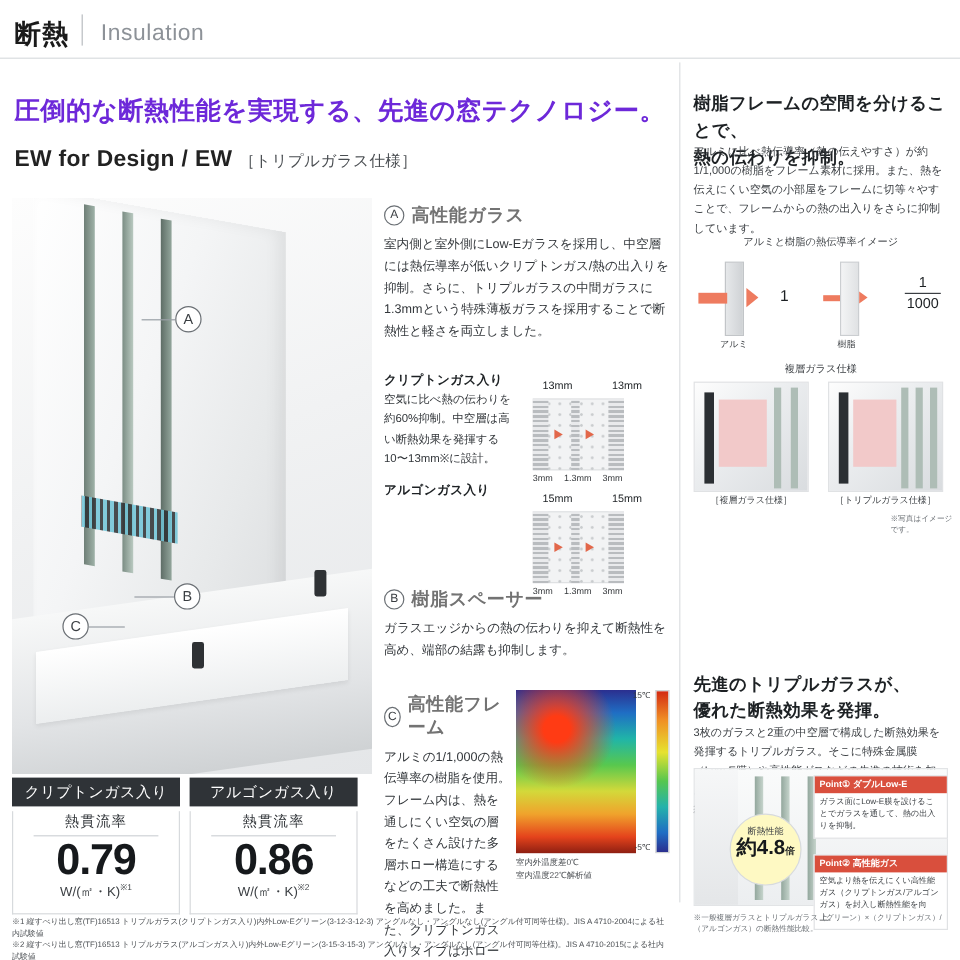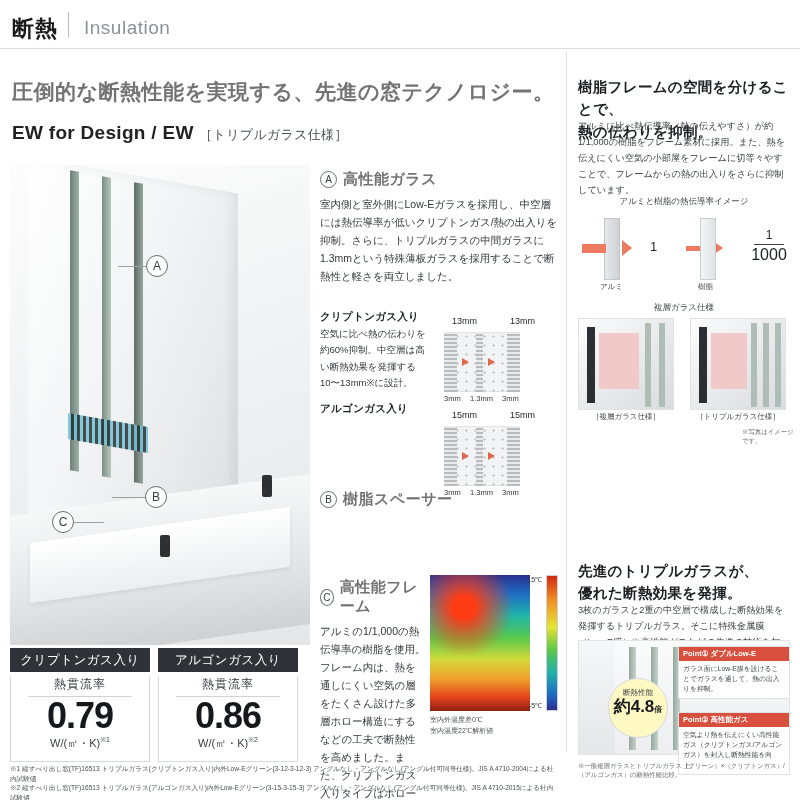--- a/index.html
+++ b/index.html
@@ -18,21 +18,21 @@
   .header { position:absolute; left:0; top:0; width:800px; height:48px; }
   .header-jp { position:absolute; left:12px; top:14px; font-size:22px; font-weight:bold; letter-spacing:1px; color:#1a1a1a; }
   .header-div { position:absolute; left:68px; top:12px; width:1px; height:26px; background:#b9bcc0; }
   .header-en { position:absolute; left:84px; top:17px; font-size:19px; color:#8d9298; letter-spacing:0.5px; }
   .header-rule { position:absolute; left:0; top:48px; width:800px; height:1px; background:#d9dcdf; }
 
   
   .vsep { position:absolute; left:566px; top:52px; width:1px; height:700px; background:#dcdfe2; }
 
   
-  .title-main { position:absolute; left:12px; top:78px; font-size:21px; font-weight:bold; letter-spacing:0.5px; color:#737373; }
+  .title-main { position:absolute; left:12px; top:78px; font-size:21px; font-weight:bold; letter-spacing:0.5px; color:#6d28d9; }
   .title-sub { position:absolute; left:12px; top:122px; font-size:19px; color:#3c4044; letter-spacing:0.3px; }
   .title-sub .brand { font-weight:bold; color:#222; }
   .title-sub .spec { font-size:13px; color:#4a4e52; }
 
   
   .photo {
     position:absolute; left:10px; top:165px; width:300px; height:480px;
     background:linear-gradient(160deg,#fdfdfd 0%,#f1f2f3 45%,#e4e6e8 100%);
     overflow:hidden;
   }
@@ -292,20 +292,21 @@
     <div class="dimlab" style="left:0; top:76px;">3mm</div>
     <div class="dimlab" style="left:26px; top:76px;">1.3mm</div>
     <div class="dimlab" style="left:58px; top:76px;">3mm</div>
   </div>
 
   <div class="sec" style="left:320px; top:490px; width:238px;">
     <div class="sec-head">
       <div class="sec-badge">B</div>
       <div class="sec-title">樹脂スペーサー</div>
     </div>
+    <div class="sec-body">ガラスエッジからの熱の伝わりを抑えて断熱性を高め、端部の結露も抑制します。</div>
   </div>
 
   <div class="sec" style="left:320px; top:578px; width:106px;">
     <div class="sec-head">
       <div class="sec-badge">C</div>
       <div class="sec-title">高性能フレーム</div>
     </div>
     <div class="sec-body">アルミの1/1,000の熱伝導率の樹脂を使用。フレーム内は、熱を通しにくい空気の層をたくさん設けた多層ホロー構造にするなどの工夫で断熱性を高めました。また、クリプトンガス入りタイプはホロー内に断熱材を入れ、さらに高断熱化を図っています。</div>
   </div>
 
@@ -328,21 +329,21 @@
     <div class="block alu" style="position:absolute; left:26px; top:6px; width:16px; height:62px;"></div>
     <div class="flowarrow" style="left:4px; top:32px; width:24px;"></div>
     <div class="flowtip" style="left:44px; top:28px;"></div>
     <div style="position:absolute; left:72px; top:27px; font-size:13px; color:#1d2124;">1</div>
 
     <div class="block res" style="position:absolute; left:122px; top:6px; width:16px; height:62px;"></div>
     <div class="flowarrow" style="left:108px; top:34px; width:14px; height:5px;"></div>
     <div class="flowtip" style="left:138px; top:31px; border-top-width:5px; border-bottom-width:5px; border-left-width:7px;"></div>
     <div style="position:absolute; left:176px; top:16px; font-size:12px; color:#1d2124; text-align:center; width:30px;">1</div>
     <div style="position:absolute; left:176px; top:32px; width:30px; height:1px; background:#3a3e42;"></div>
-    <div style="position:absolute; left:172px; top:34px; font-size:16px; color:#1d2124; text-align:center; width:38px;">1000</div>
+    <div style="position:absolute; left:172px; top:34px; font-size:12px; color:#1d2124; text-align:center; width:38px;">1000</div>
 
     <div style="position:absolute; left:22px; top:70px; font-size:7.5px; color:#3a3e42;">アルミ</div>
     <div style="position:absolute; left:120px; top:70px; font-size:7.5px; color:#3a3e42;">樹脂</div>
   </div>
 
   <div class="r-capt" style="left:578px; top:302px; width:212px;">複層ガラス仕様</div>
 
   <div class="hollow" style="left:578px; top:318px; width:212px; height:110px;">
     <div class="ph" style="left:0;">
       <div class="dark" style="left:8px; top:8px; width:8px; height:76px;"></div>

